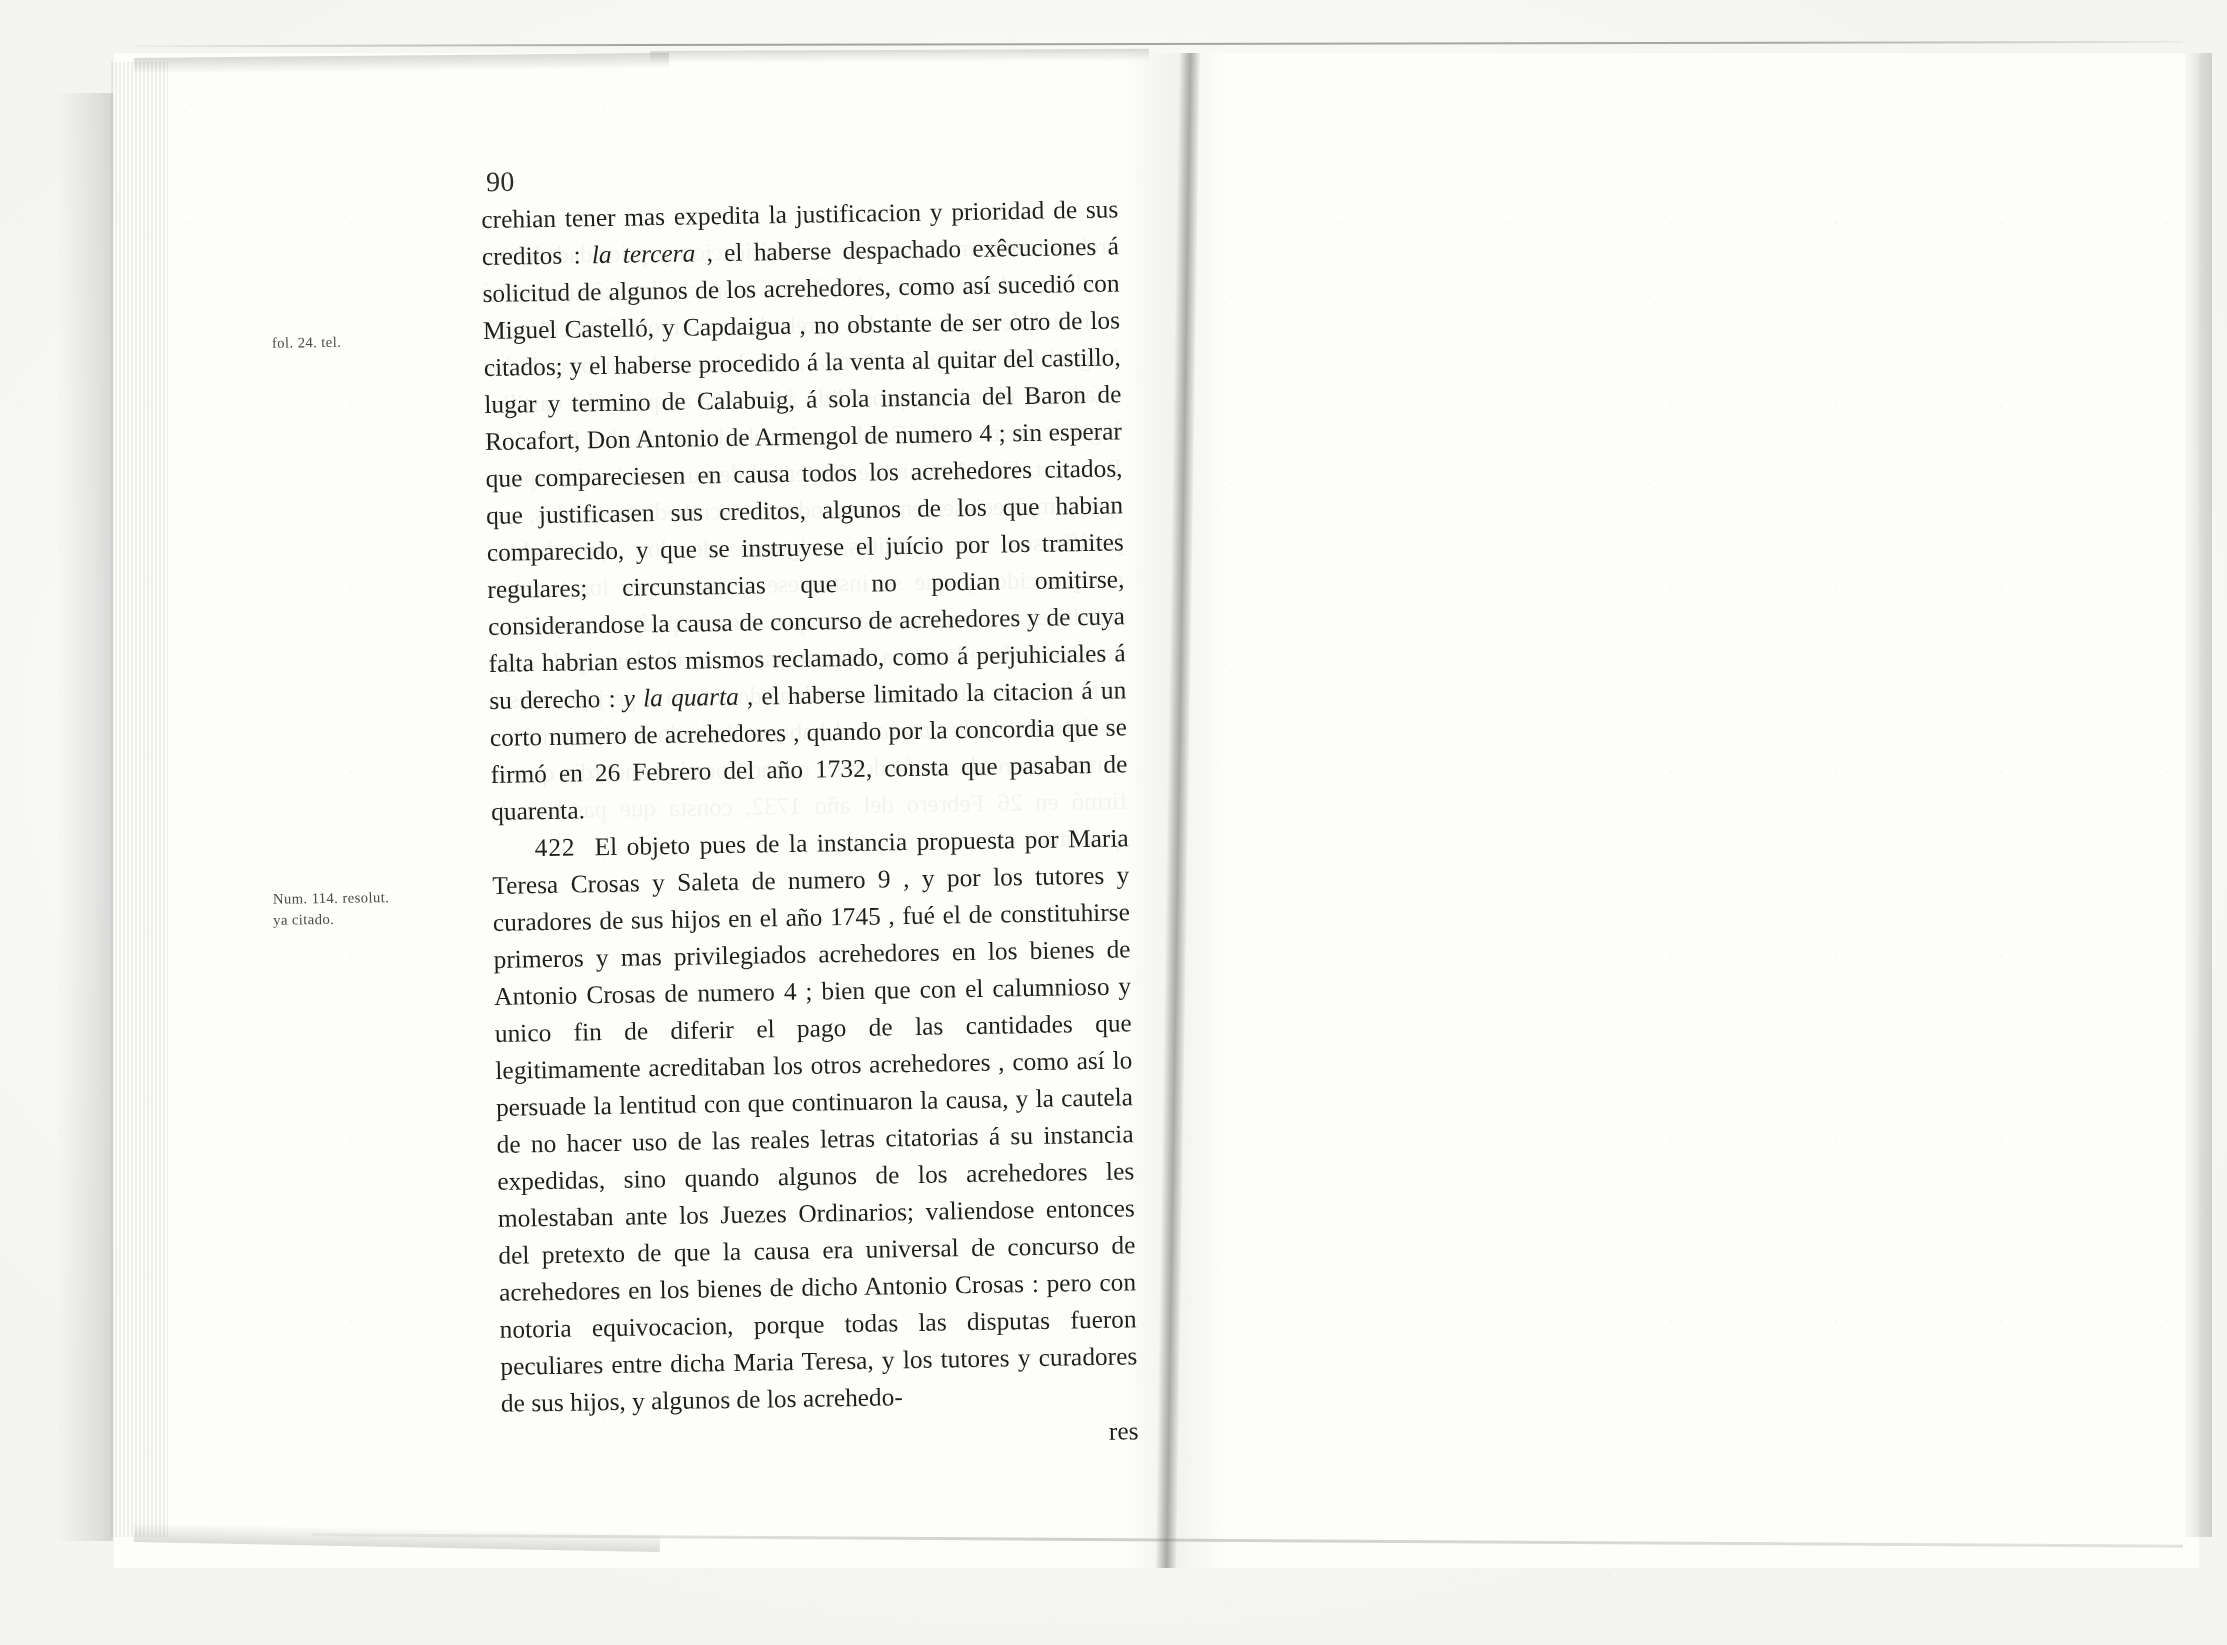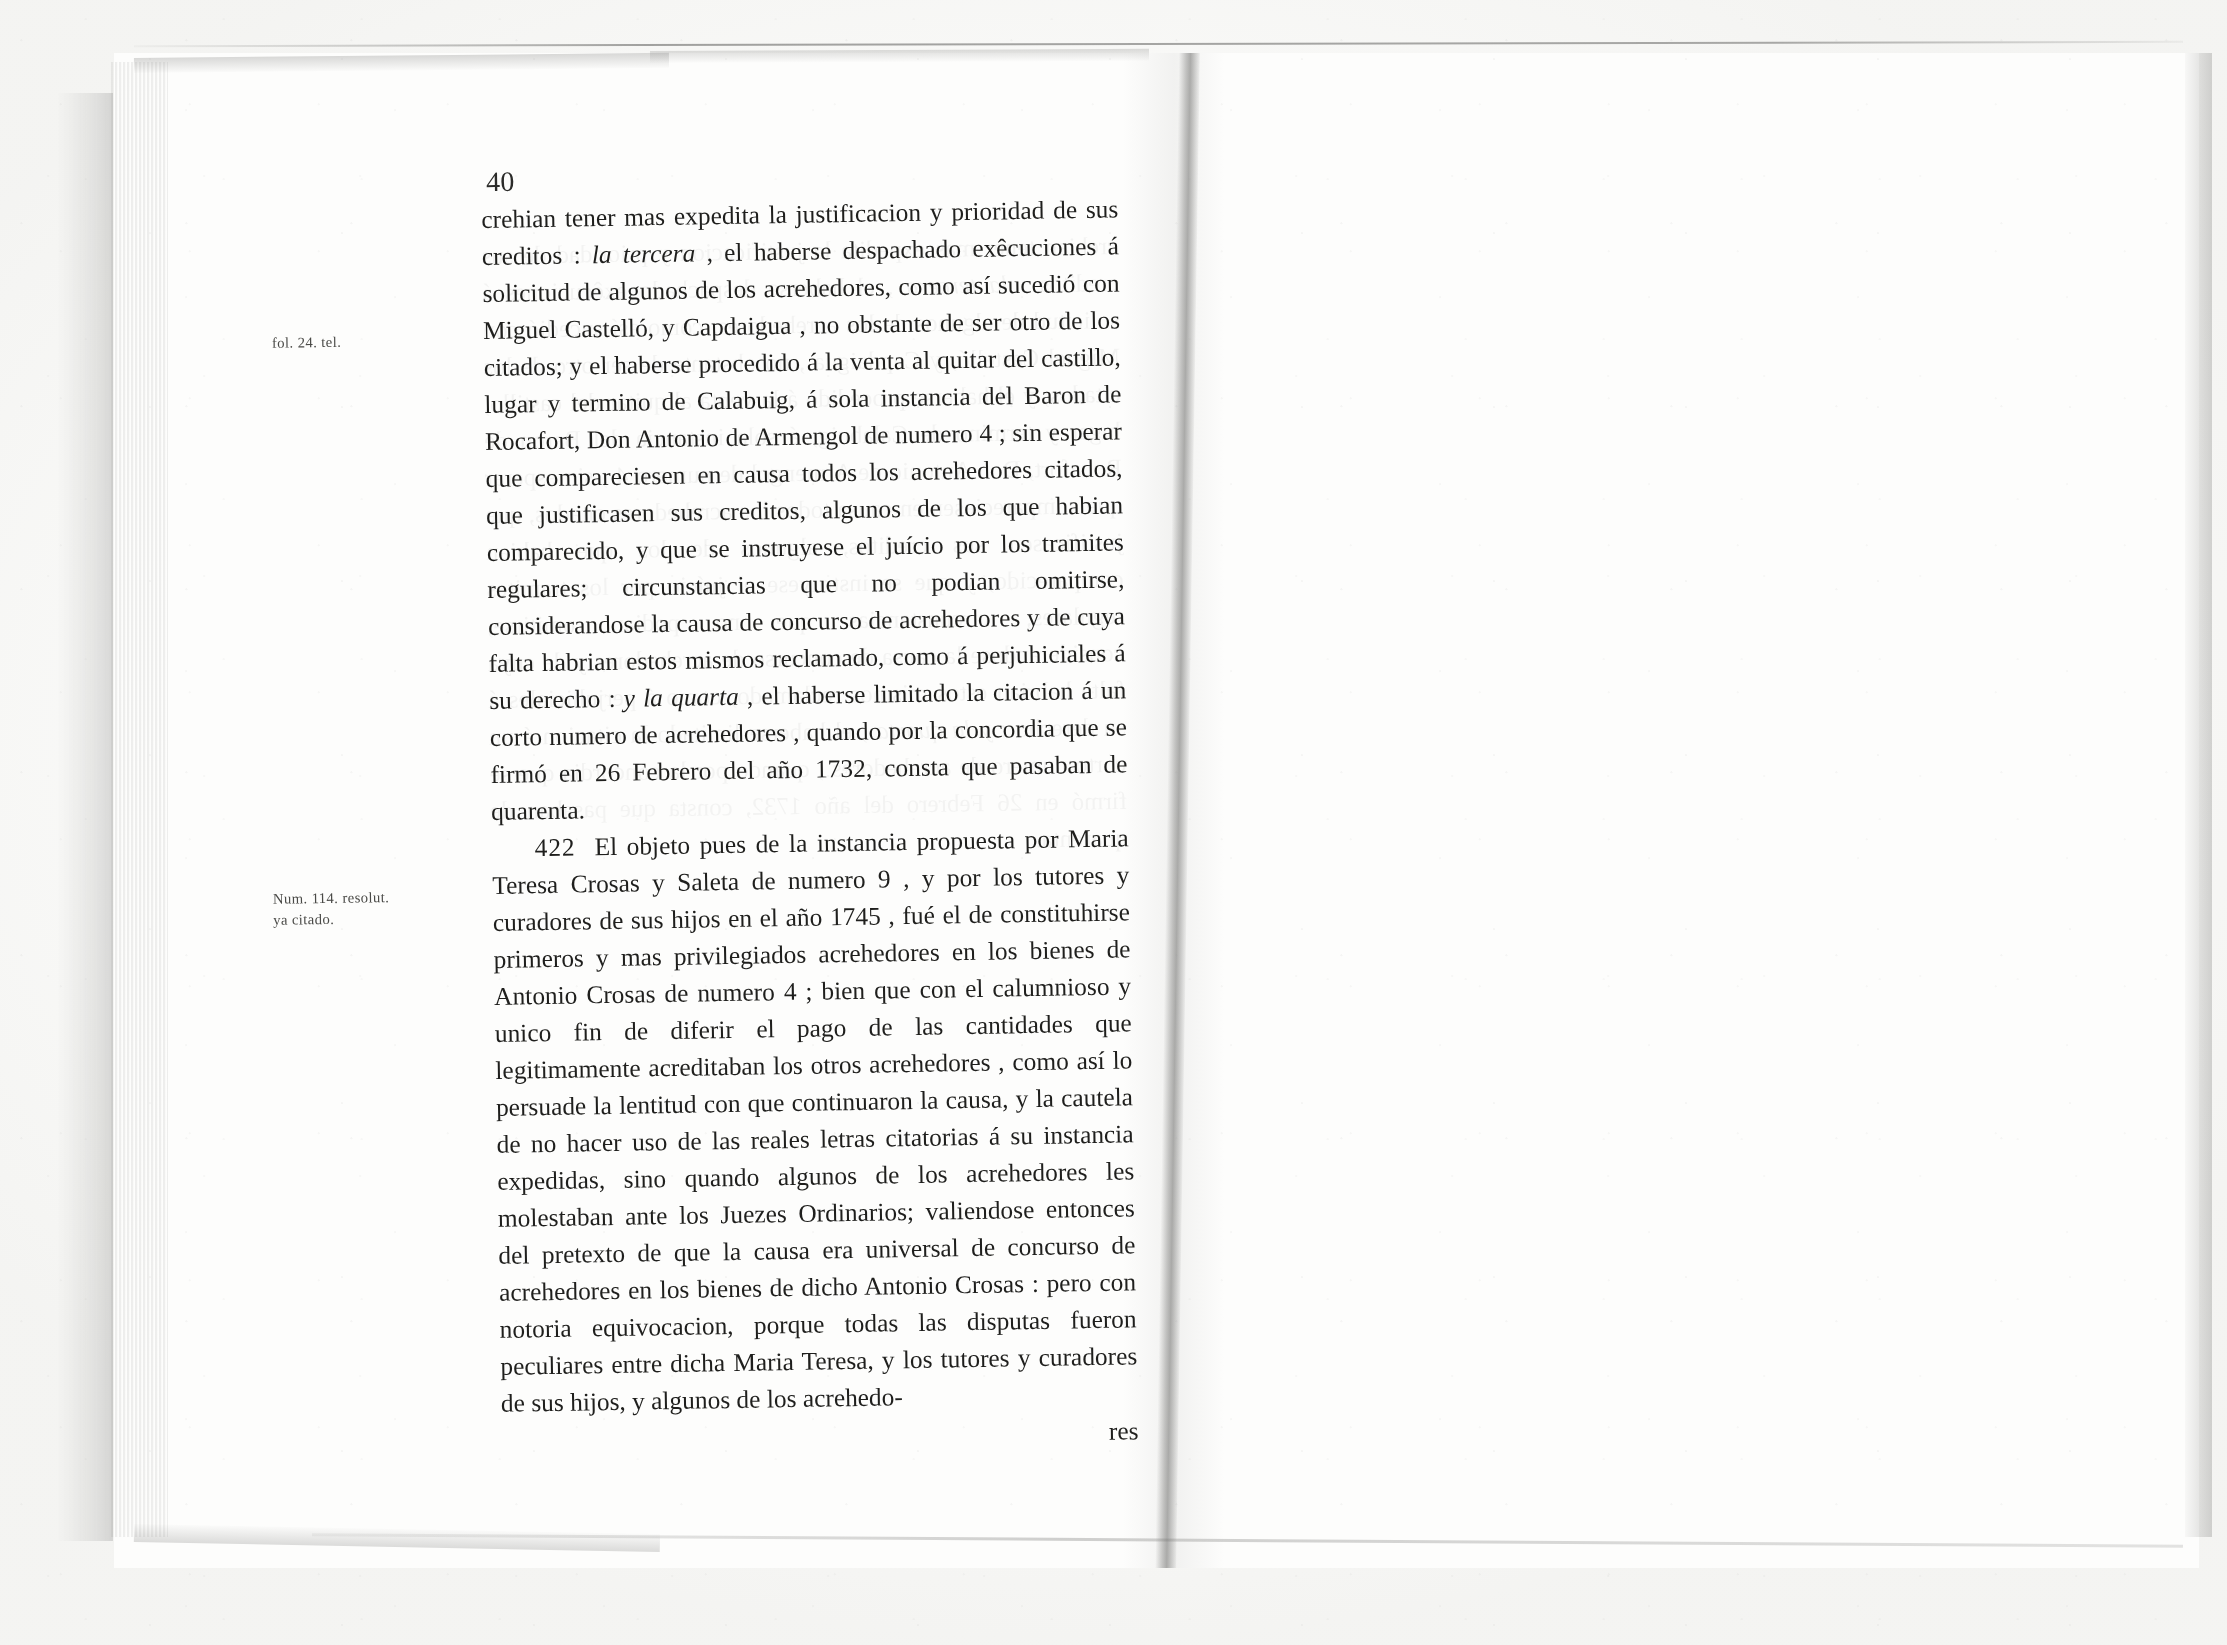--- a/index.html
+++ b/index.html
@@ -264,21 +264,21 @@
 
   <div class="edge-top"></div>
   <div class="edge-right"></div>
   <div class="edge-bottom"></div>
 
   <div class="gutter-soft"></div>
   <div class="gutter"></div>
 
   <div class="page page-verso">
 
-    <div class="folio folio-verso">40</div>
+    <div class="folio folio-verso">90</div>
 
     <div class="ghost ghost-verso">crehian tener mas expedita la justificacion y prioridad de sus creditos : <span class="it">la tercera</span> , el haberse despachado exêcuciones á solicitud de algunos de los acrehedores, como así sucedió con Miguel Castelló, y Capdaigua , no obstante de ser otro de los citados; y el haberse procedido á la venta al quitar del castillo, lugar y termino de Calabuig, á sola instancia del Baron de Rocafort, Don Antonio de Armengol de numero 4 ; sin esperar que compareciesen en causa todos los acrehedores citados, que justificasen sus creditos, algunos de los que habian comparecido, y que se instruyese el juício por los tramites regulares; circunstancias que no podian omitirse, considerandose la causa de concurso de acrehedores y de cuya falta habrian estos mismos reclamado, como á perjuhiciales á su derecho : <span class="it">y la quarta</span> , el haberse limitado la citacion á un corto numero de acrehedores , quando por la concordia que se firmó en 26 Febrero del año 1732, consta que pasaban de quarenta.</div>
 
     <div class="textblock tb-verso">
       <p><span>crehian tener mas expedita la justificacion y prioridad de sus creditos : <span class="it">la tercera</span> , el haberse despachado exêcuciones á solicitud de algunos de los acrehedores, como así sucedió con Miguel Castelló, y Capdaigua , no obstante de ser otro de los citados; y el haberse procedido á la venta al quitar del castillo, lugar y termino de Calabuig, á sola instancia del Baron de Rocafort, Don Antonio de Armengol de numero 4 ; sin esperar que compareciesen en causa todos los acrehedores citados, que justificasen sus creditos, algunos de los que habian comparecido, y que se instruyese el juício por los tramites regulares; circunstancias que no podian omitirse, considerandose la causa de concurso de acrehedores y de cuya falta habrian estos mismos reclamado, como á perjuhiciales á su derecho : <span class="it">y la quarta</span> , el haberse limitado la citacion á un corto numero de acrehedores , quando por la concordia que se firmó en 26 Febrero del año 1732, consta que pasaban de quarenta.</span></p>
       <p class="indent"><span class="para-num">422</span>&nbsp;&nbsp;<span>El objeto pues de la instancia propuesta por Maria Teresa Crosas y Saleta de numero 9 , y por los tutores y curadores de sus hijos en el año 1745 , fué el de constituhirse primeros y mas privilegiados acrehedores en los bienes de Antonio Crosas de numero 4 ; bien que con el calumnioso y unico fin de diferir el pago de las cantidades que legitimamente acreditaban los otros acrehedores , como así lo persuade la lentitud con que continuaron la causa, y la cautela de no hacer uso de las reales letras citatorias á su instancia expedidas, sino quando algunos de los acrehedores les molestaban ante los Juezes Ordinarios; valiendose entonces del pretexto de que la causa era universal de concurso de acrehedores en los bienes de dicho Antonio Crosas : pero con notoria equivocacion, porque todas las disputas fueron peculiares entre dicha Maria Teresa, y los tutores y curadores de sus hijos, y algunos de los acrehedo-</span></p>
       <span class="catchword">res</span>
     </div>
 
     <div class="marginal mg-1">

